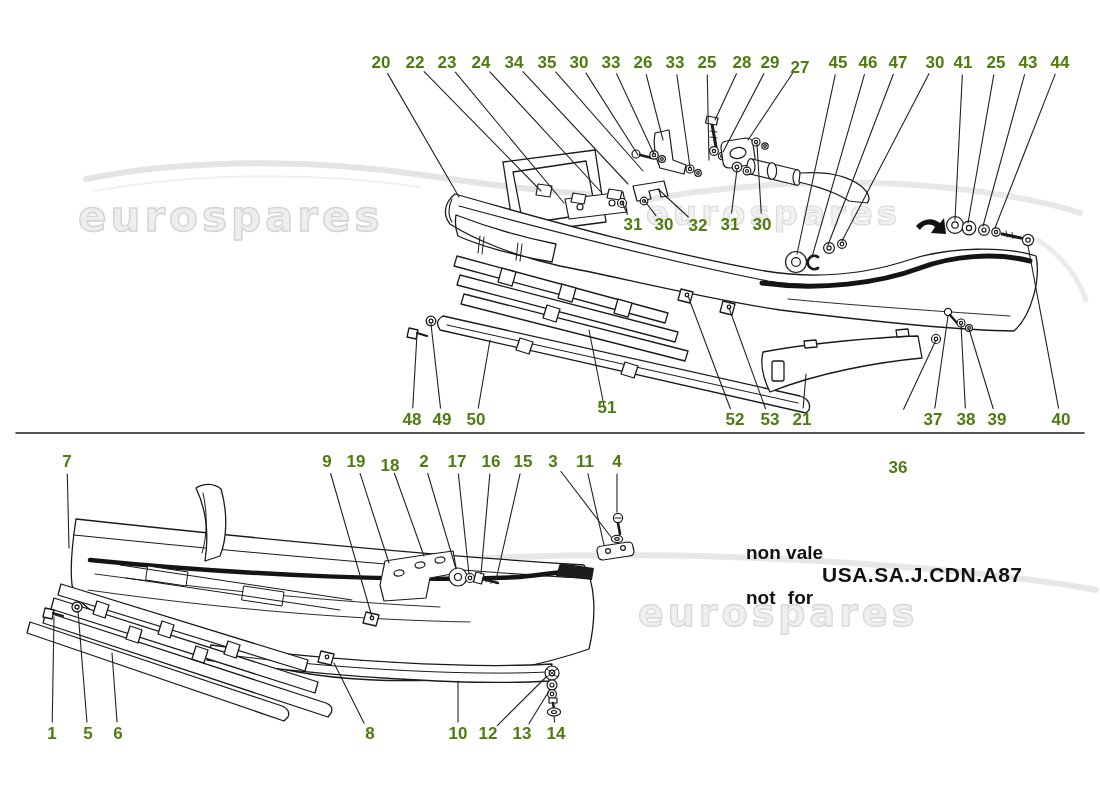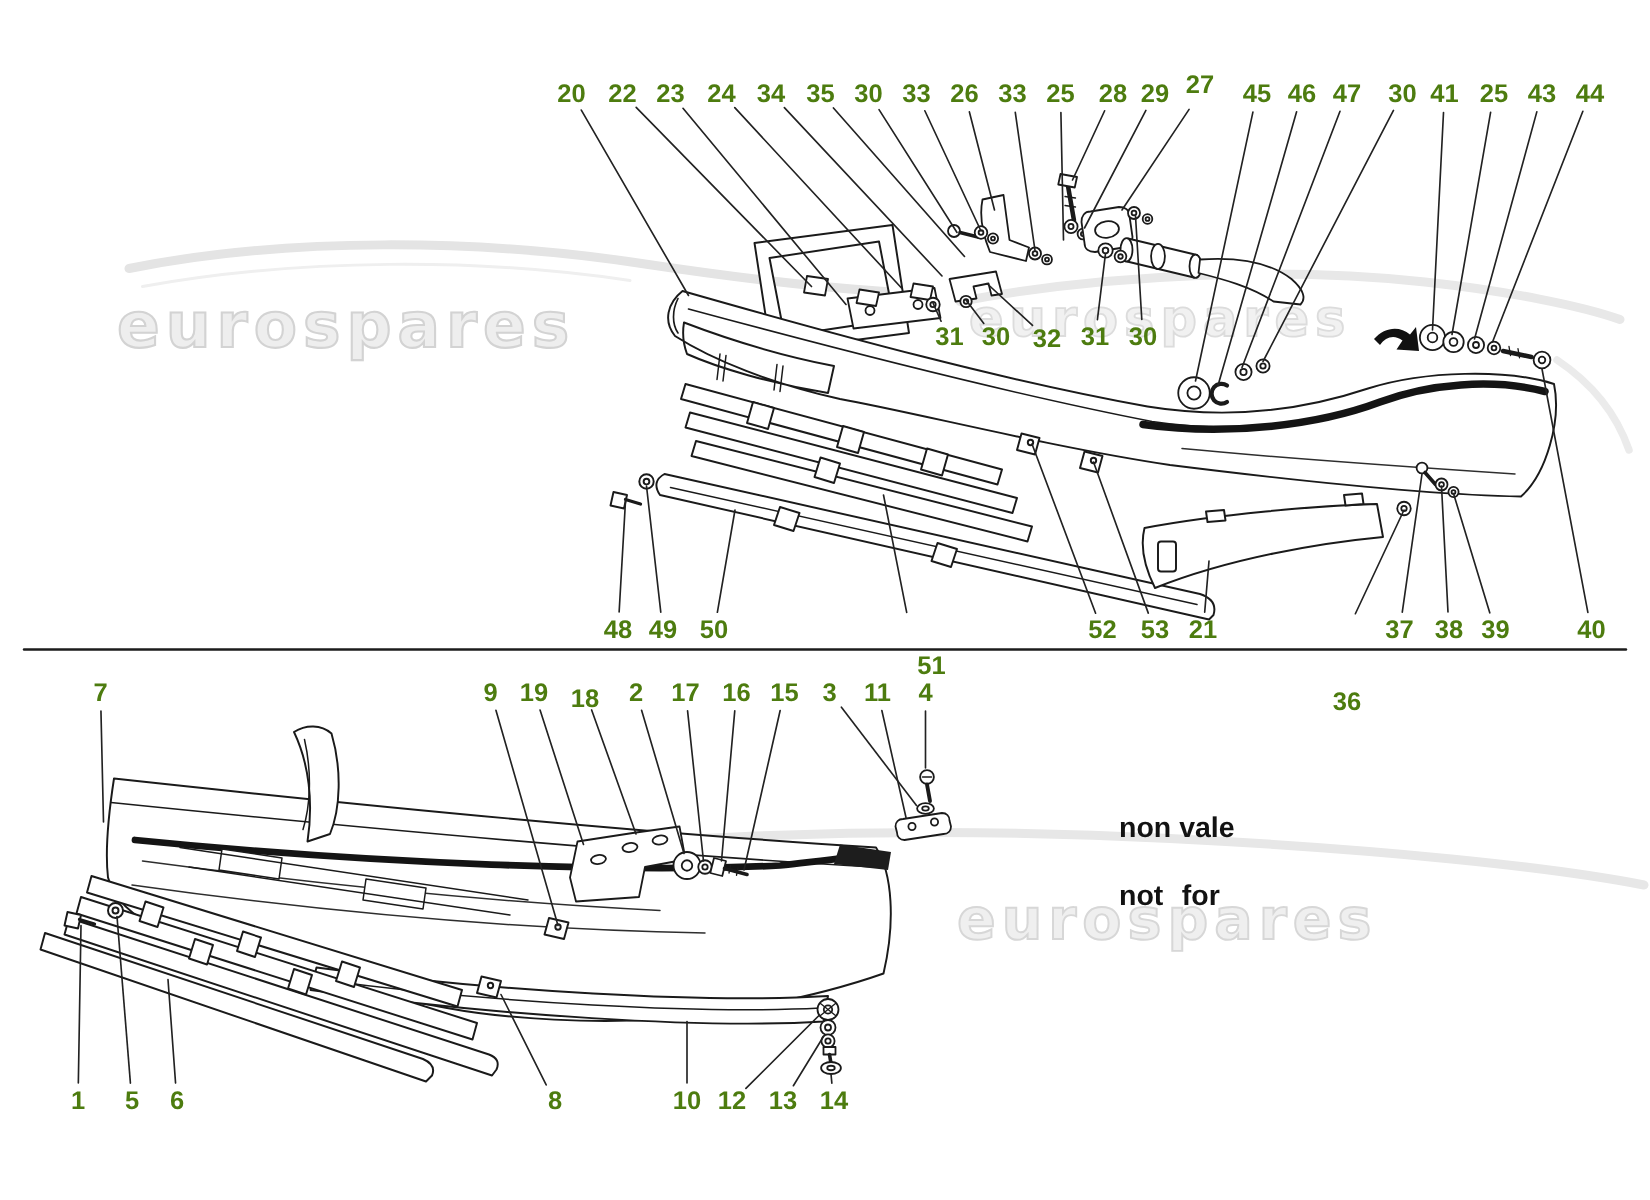--- a/index.html
+++ b/index.html
@@ -354,53 +354,54 @@
         <line x1="117.03966808830094" y1="722.0327869465195" x2="112" y2="653"></line>
         <line x1="364.12099269924295" y1="723.2971918370833" x2="334" y2="663"></line>
         <line x1="458" y1="722" x2="458" y2="681"></line>
         <line x1="497.2719714249748" y1="725.5888216781395" x2="546" y2="677"></line>
         <line x1="528.9129857229634" y1="723.8373201337632" x2="549" y2="691"></line>
         <line x1="554.564390161027" y1="722.0733951839165" x2="554" y2="716"></line>
       </g>
   </svg>
 
   <div class="mlabel note-it">non vale</div>
+  <div class="mlabel note-mk">USA.SA.J.CDN.A87</div>
   <div class="mlabel note-en">not for</div>
 
 <div class="callout" style="left: 381px; top: 63px;">20</div>
     <div class="callout" style="left: 415px; top: 63px;">22</div>
     <div class="callout" style="left: 447px; top: 63px;">23</div>
     <div class="callout" style="left: 481px; top: 63px;">24</div>
     <div class="callout" style="left: 514px; top: 63px;">34</div>
     <div class="callout" style="left: 547px; top: 63px;">35</div>
     <div class="callout" style="left: 579px; top: 63px;">30</div>
     <div class="callout" style="left: 611px; top: 63px;">33</div>
     <div class="callout" style="left: 643px; top: 63px;">26</div>
     <div class="callout" style="left: 675px; top: 63px;">33</div>
     <div class="callout" style="left: 707px; top: 63px;">25</div>
     <div class="callout" style="left: 742px; top: 63px;">28</div>
     <div class="callout" style="left: 770px; top: 63px;">29</div>
-    <div class="callout" style="left: 800px; top: 57px;">27</div>
+    <div class="callout" style="left: 800px; top: 68px;">27</div>
     <div class="callout" style="left: 838px; top: 63px;">45</div>
     <div class="callout" style="left: 868px; top: 63px;">46</div>
     <div class="callout" style="left: 898px; top: 63px;">47</div>
     <div class="callout" style="left: 935px; top: 63px;">30</div>
     <div class="callout" style="left: 963px; top: 63px;">41</div>
     <div class="callout" style="left: 996px; top: 63px;">25</div>
     <div class="callout" style="left: 1028px; top: 63px;">43</div>
     <div class="callout" style="left: 1060px; top: 63px;">44</div>
     <div class="callout" style="left: 633px; top: 225px;">31</div>
     <div class="callout" style="left: 664px; top: 225px;">30</div>
     <div class="callout" style="left: 698px; top: 226px;">32</div>
     <div class="callout" style="left: 730px; top: 225px;">31</div>
     <div class="callout" style="left: 762px; top: 225px;">30</div>
     <div class="callout" style="left: 412px; top: 420px;">48</div>
     <div class="callout" style="left: 442px; top: 420px;">49</div>
     <div class="callout" style="left: 476px; top: 420px;">50</div>
-    <div class="callout" style="left: 607px; top: 444px; margin-left: 14px;">51</div>
+    <div class="callout" style="left: 607px; top: 408px;">51</div>
     <div class="callout" style="left: 735px; top: 420px;">52</div>
     <div class="callout" style="left: 770px; top: 420px;">53</div>
     <div class="callout" style="left: 802px; top: 420px;">21</div>
     <div class="callout" style="left: 898px; top: 420px; margin-top: 48px;">36</div>
     <div class="callout" style="left: 933px; top: 420px;">37</div>
     <div class="callout" style="left: 966px; top: 420px;">38</div>
     <div class="callout" style="left: 997px; top: 420px;">39</div>
     <div class="callout" style="left: 1061px; top: 420px;">40</div>
     <div class="callout" style="left: 67px; top: 462px;">7</div>
     <div class="callout" style="left: 327px; top: 462px;">9</div>

